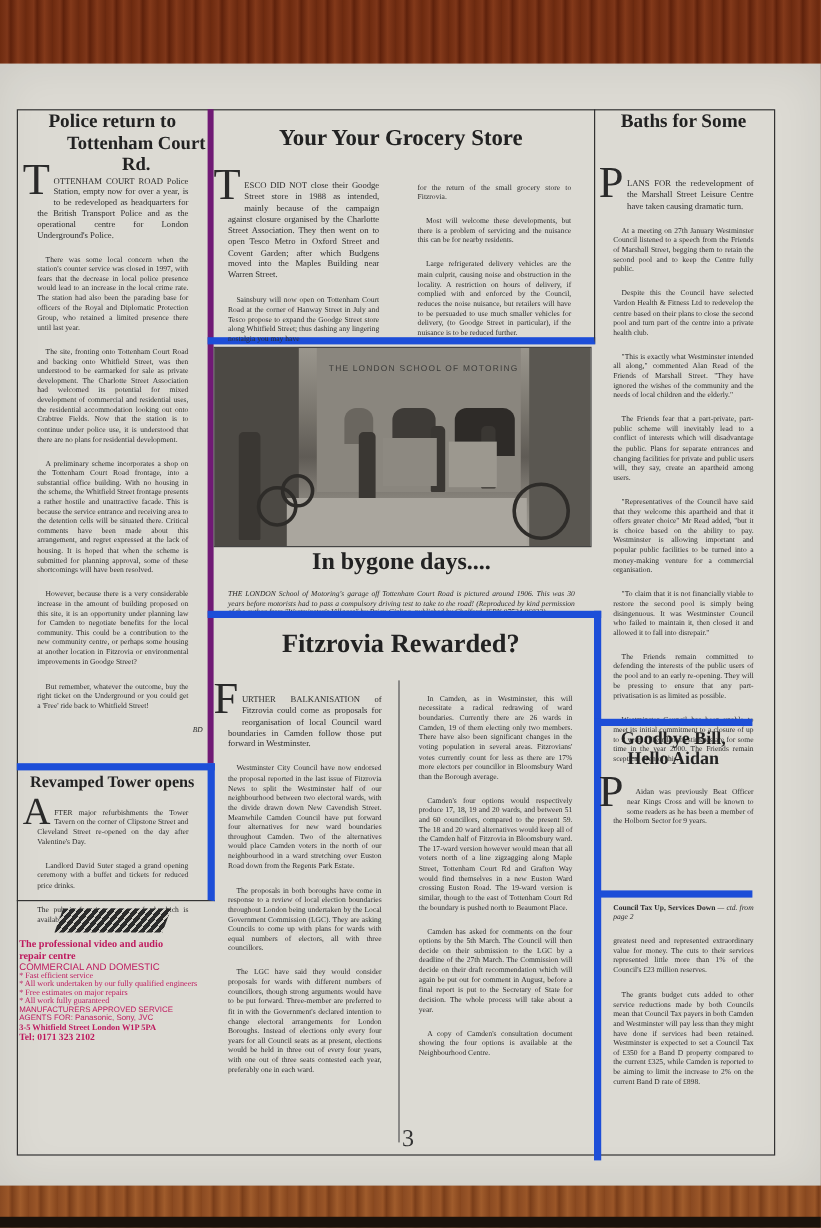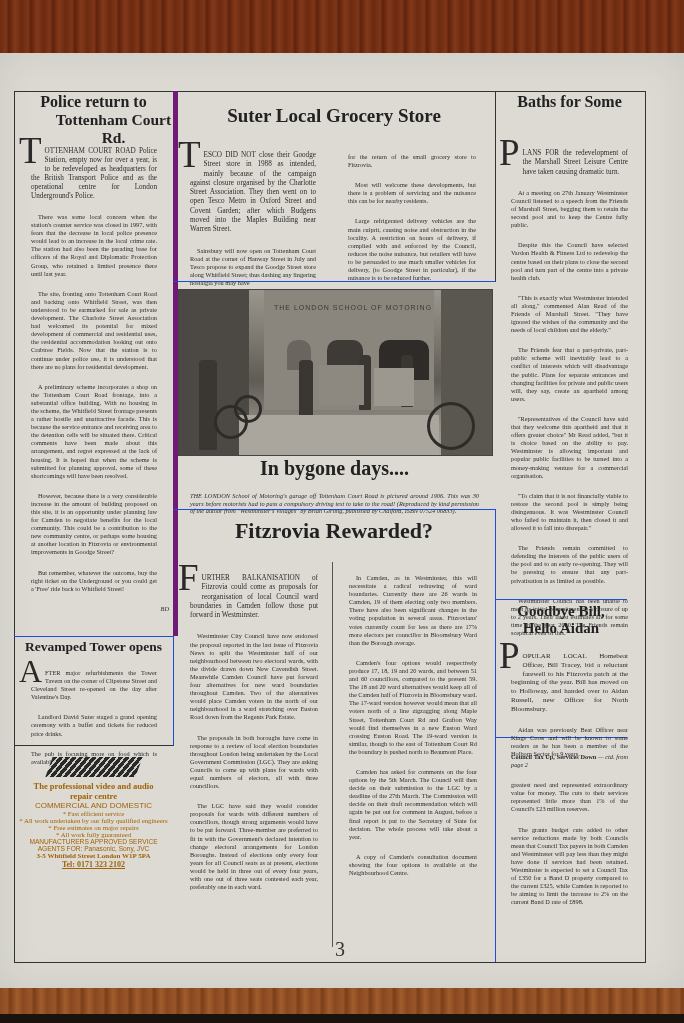--- a/index.html
+++ b/index.html
@@ -8,35 +8,35 @@
        font-family:"Liberation Serif",serif;}
   .wood-top{position:absolute;left:0;top:0;width:684px;height:58px;
        background:repeating-linear-gradient(90deg,#6e2b10 0px,#7e3619 6px,#5f220c 9px,#83391a 15px,#6a2910 22px);}
   .wood-bottom{position:absolute;left:0;top:986px;width:684px;height:37px;
        background:repeating-linear-gradient(90deg,#8a4a22 0px,#9a5628 7px,#7a3e1a 10px,#a05c2c 17px,#86461e 24px);}
   .wood-bottom::after{content:"";position:absolute;left:0;bottom:0;width:684px;height:9px;background:#1a120c;}
   .paper{position:absolute;left:0;top:53px;width:684px;height:935px;background:#dcdad3;
          box-shadow:inset 0 0 40px rgba(0,0,0,0.08);}
   .frame{position:absolute;left:14px;top:38px;width:630px;height:870px;border:1px solid #333;}
   .col{position:absolute;font-size:6.3px;line-height:8.1px;color:#2b2b2b;text-align:justify;}
-  .box{position:absolute;border:1px solid #1d4ed8;}
+  .box{position:absolute;border:6px solid #1d4ed8;}
   h1,h2,h3{margin:0;font-family:"Liberation Serif",serif;font-weight:bold;color:#222;text-align:center;}
   p{margin:12px;text-indent:7px;}
   p.noind{text-indent:0;}
   .drop{float:left;font-size:37px;line-height:30px;margin:1px 3px 0 0;color:#2a2a2a;font-family:"Liberation Serif",serif;}
   .photo{position:absolute;background:
       linear-gradient(180deg,#9a968d 0%,#7c7870 30%,#5f5b55 55%,#8e8a82 80%,#a8a49c 100%);
       border:1px solid #444;overflow:hidden;}
   .photo .sign{position:absolute;left:95px;top:14px;font-family:"Liberation Sans",sans-serif;font-size:7px;letter-spacing:1px;color:#3a3a38;}
   .photo .bldg{position:absolute;background:#6e6a63;}
   .photo .arch{position:absolute;background:#3e3b37;border-radius:10px 10px 0 0;}
   .photo .wheel{position:absolute;border:3px solid #2e2c29;border-radius:50%;}
   .photo .fig{position:absolute;background:#3a3733;border-radius:4px 4px 1px 1px;}
   .caption{font-style:italic;font-size:6.3px;line-height:7.6px;text-align:justify;color:#2c2c2c;}
-  .ad{text-align:center;color:#a16207;}
+  .ad{text-align:left;color:#be185d;}
   .pagenum{position:absolute;left:335px;top:885px;font-size:20px;color:#333;}
 </style>
 </head>
 <body>
 
 <div class="wood-top"></div>
 <div class="wood-bottom"></div>
 
 <div class="paper">
   <div class="frame"></div>
@@ -71,25 +71,25 @@
     <div style="font-weight:bold;font-size:8.5px;">The professional video and audio</div>
     <div style="font-weight:bold;font-size:8.5px;">repair centre</div>
     <div style="font-size:8px;font-family:'Liberation Sans',sans-serif;">COMMERCIAL AND DOMESTIC</div>
     <div style="font-size:6.8px;">* Fast efficient service</div>
     <div style="font-size:6.8px;">* All work undertaken by our fully qualified engineers</div>
     <div style="font-size:6.8px;">* Free estimates on major repairs</div>
     <div style="font-size:6.8px;">* All work fully guaranteed</div>
     <div style="font-size:6.6px;font-family:'Liberation Sans',sans-serif;">MANUFACTURERS APPROVED SERVICE</div>
     <div style="font-size:6.6px;font-family:'Liberation Sans',sans-serif;">AGENTS FOR: Panasonic, Sony, JVC</div>
     <div style="font-weight:bold;font-size:7px;">3-5 Whitfield Street London W1P 5PA</div>
-    <div style="font-weight:bold;font-size:8px;text-decoration:underline;">Tel: 0171 323 2102</div>
+    <div style="font-weight:bold;font-size:8px;">Tel: 0171 323 2102</div>
   </div>
 
   <div class="box" style="left:173px;top:38px;width:322px;height:190px;border-top:none;border-left:none;border-right:1px solid #333;">
-    <h2 style="font-size:19px;margin-top:14px;">Suter Local Grocery Store</h2>
+    <h2 style="font-size:19px;margin-top:14px;">Your Your Grocery Store</h2>
     <div class="col" style="left:5px;top:48px;width:150px;">
       <span class="drop">T</span>
       <p class="noind" style="font-size:7.2px;line-height:9.3px;">ESCO DID NOT close their Goodge Street store in 1988 as intended, mainly because of the campaign against closure organised by the Charlotte Street Association. They then went on to open Tesco Metro in Oxford Street and Covent Garden; after which Budgens moved into the Maples Building near Warren Street.</p>
       <p>Sainsbury will now open on Tottenham Court Road at the corner of Hanway Street in July and Tesco propose to expand the Goodge Street store along Whitfield Street; thus dashing any lingering nostalgia you may have</p>
     </div>
     <div class="col" style="left:163px;top:50px;width:152px;">
       <p class="noind">for the return of the small grocery store to Fitzrovia.</p>
       <p>Most will welcome these developments, but there is a problem of servicing and the nuisance this can be for nearby residents.</p>
       <p>Large refrigerated delivery vehicles are the main culprit, causing noise and obstruction in the locality. A restriction on hours of delivery, if complied with and enforced by the Council, reduces the noise nuisance, but retailers will have to be persuaded to use much smaller vehicles for delivery, (to Goodge Street in particular), if the nuisance is to be reduced further.</p>
     </div>
@@ -152,21 +152,20 @@
       <p>The Friends remain committed to defending the interests of the public users of the pool and to an early re-opening. They will be pressing to ensure that any part-privatisation is as limited as possible.</p>
       <p>Westminster Council has been unable to meet its initial commitment to a closure of up to 2 years. Their latest estimates are for some time in the year 2000. The Friends remain sceptical even of this.</p>
     </div>
   </div>
 
   <div class="box" style="left:495px;top:546px;width:132px;height:137px;border-left:none;border-right:none;">
     <h2 style="font-size:15px;margin-top:3px;">Goodbye Bill,</h2>
     <h2 style="font-size:15px;">Hello Aidan</h2>
     <div class="col" style="left:4px;top:40px;width:141px;">
       <span class="drop">P</span>
-      <p class="noind" style="font-size:7px;line-height:8.8px;">OPULAR LOCAL Homebeat Officer, Bill Tracey, bid a reluctant farewell to his Fitzrovia patch at the beginning of the year. Bill has moved on to Holloway, and handed over to Aidan Russell, new Officer for North Bloomsbury.</p>
       <p>Aidan was previously Beat Officer near Kings Cross and will be known to some readers as he has been a member of the Holborn Sector for 9 years.</p>
     </div>
   </div>
 
   <div style="position:absolute;left:499px;top:688px;width:141px;">
     <div class="col" style="position:relative;width:141px;">
       <p class="noind"><span style="font-weight:bold;">Council Tax Up, Services Down</span> <span style="font-style:italic;">— ctd. from page 2</span></p>
       <p class="noind" style="margin-top:3px;">greatest need and represented extraordinary value for money. The cuts to their services represented little more than 1% of the Council's £23 million reserves.</p>
       <p>The grants budget cuts added to other service reductions made by both Councils mean that Council Tax payers in both Camden and Westminster will pay less than they might have done if services had been retained. Westminster is expected to set a Council Tax of £350 for a Band D property compared to the current £325, while Camden is reported to be aiming to limit the increase to 2% on the current Band D rate of £898.</p>
     </div>

